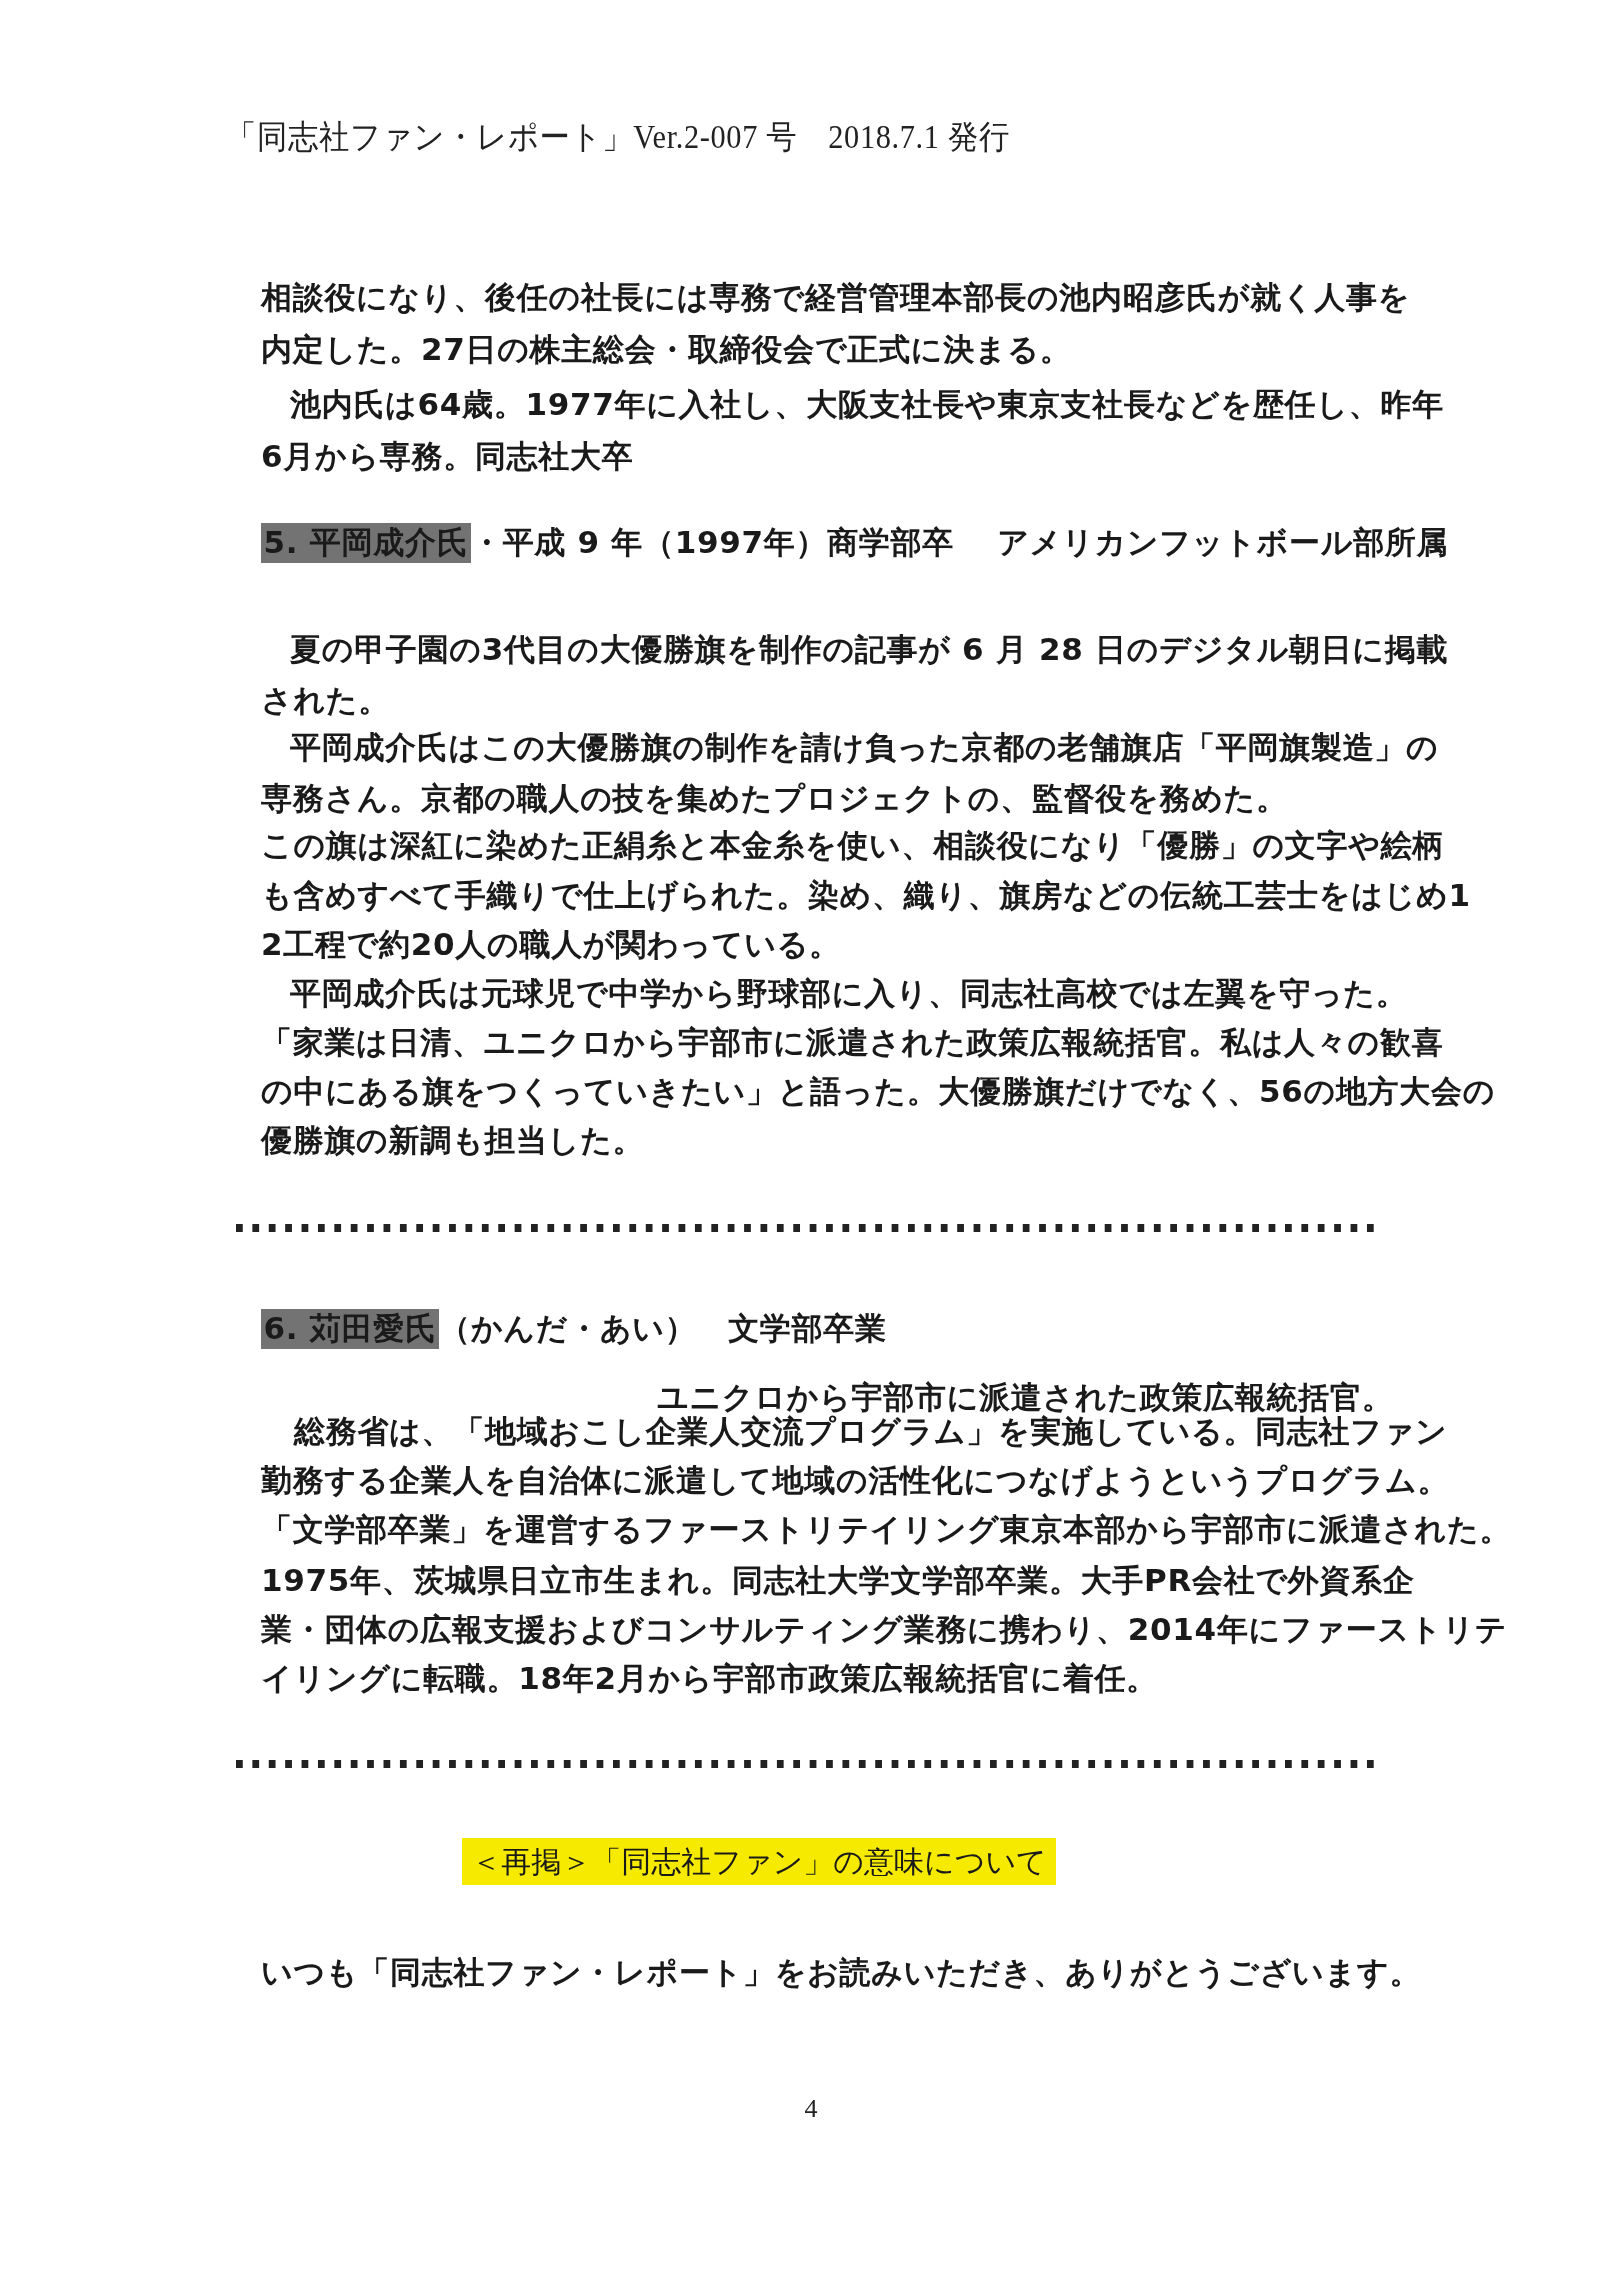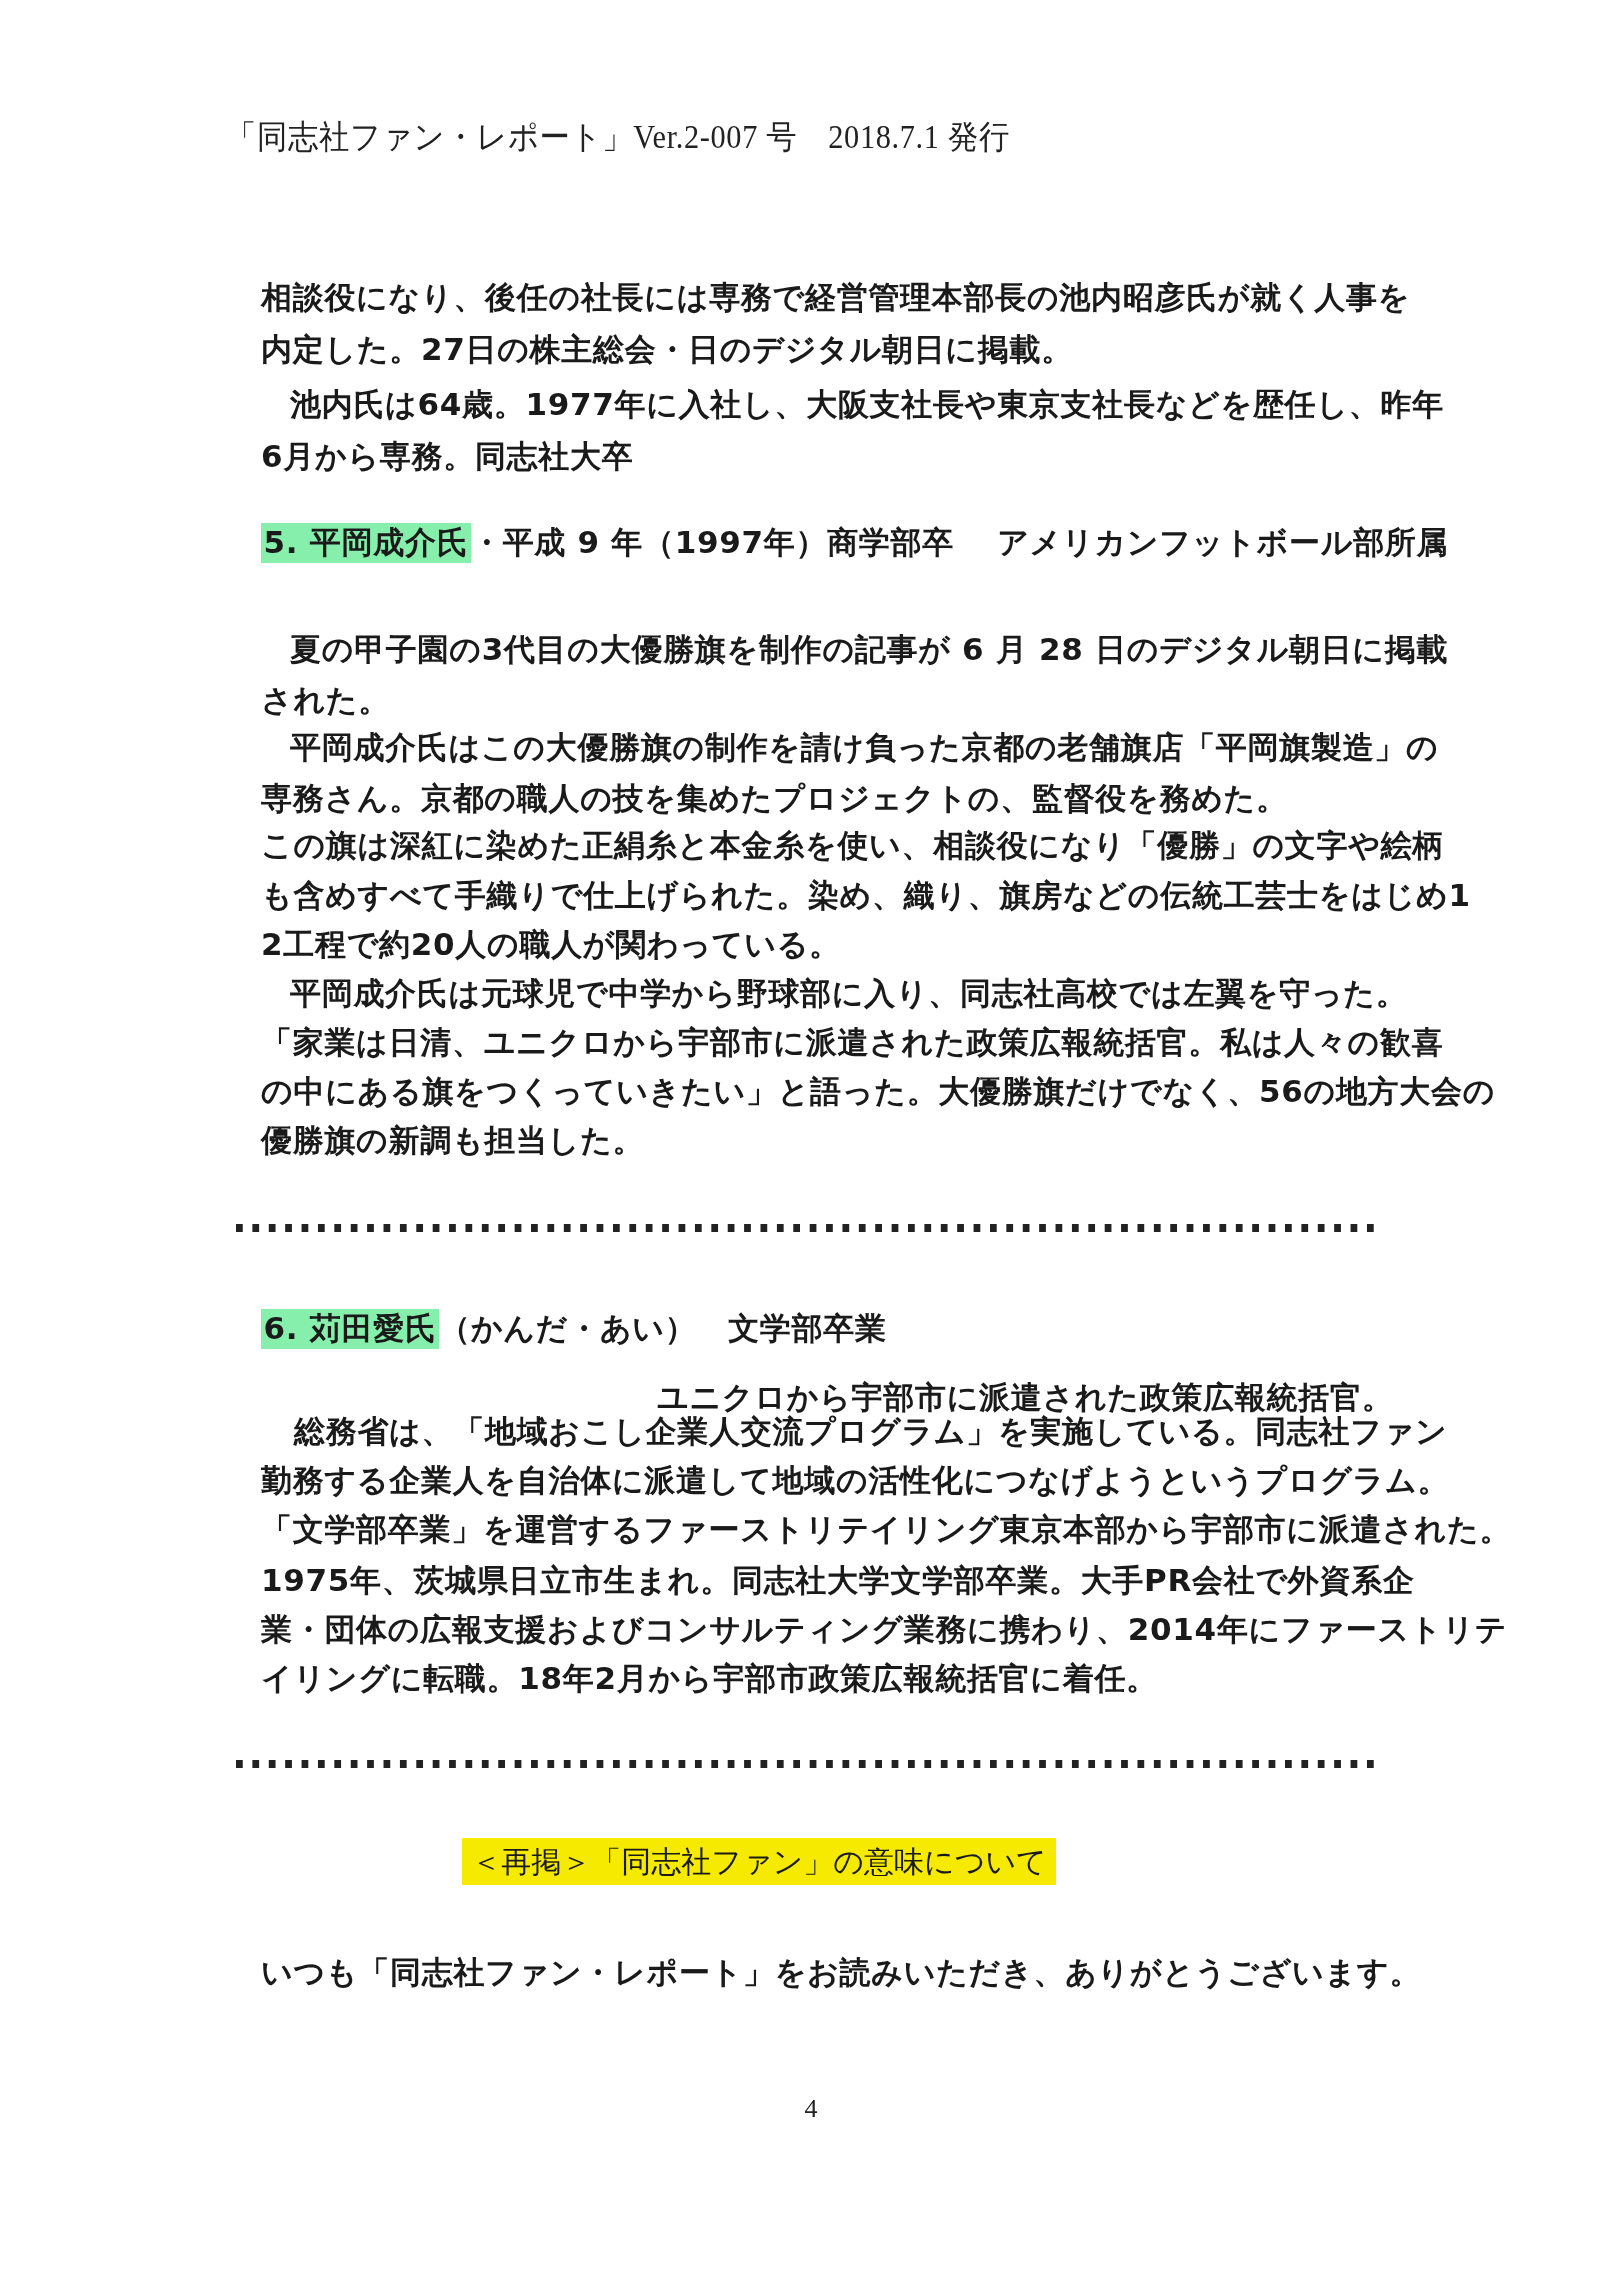--- a/index.html
+++ b/index.html
@@ -19,21 +19,21 @@
     font-family: "DejaVu Sans", "Liberation Sans", sans-serif;
     font-weight: bold;
   }
   .line {
     position: absolute; left: 0;
     font-size: 31px; line-height: 39px; white-space: nowrap;
     letter-spacing: 0.7px;
     margin-left: 25px;
   }
   .indent { padding-left: 29px; }
-  .hl { background: #86efac; padding: 1.3px 2.6px 2.6px 2.6px; }
+  .hl { background: #737373; padding: 1.3px 2.6px 2.6px 2.6px; }
   .dots {
     position: absolute; left: 0; width: 1146px; height: 7.9px;
     background-image: radial-gradient(circle, transparent 0, transparent 0),
                       linear-gradient(to right, #222 0, #222 6.5px, transparent 6.5px);
     background-size: 16.4px 7.9px;
     background-repeat: repeat-x;
   }
   .banner {
     position: absolute; left: 462px; top: 1838px;
     background: #f5ea00; height: 47px; padding: 0 9.2px;
@@ -45,21 +45,21 @@
   }
 </style>
 </head>
 <body>
 
 <div class="header">「同志社ファン・レポート」Ver.2-007 号　2018.7.1 発行</div>
 
 <div class="content">
 
   <div class="line" style="top:278px">相談役になり、後任の社長には専務で経営管理本部長の池内昭彦氏が就く人事を</div>
-  <div class="line" style="top:330px">内定した。27日の株主総会・日のデジタル朝日に掲載。</div>
+  <div class="line" style="top:330px">内定した。27日の株主総会・取締役会で正式に決まる。</div>
   <div class="line indent" style="top:385px">池内氏は64歳。1977年に入社し、大阪支社長や東京支社長などを歴任し、昨年</div>
   <div class="line" style="top:437px">6月から専務。同志社大卒</div>
 
   <div class="line" style="top:523px">
     <span class="hl">5. 平岡成介氏</span><span>・平成 9 年（1997年）商学部卒　 アメリカンフットボール部所属</span>
   </div>
 
   <div class="line indent" style="top:630px">夏の甲子園の3代目の大優勝旗を制作の記事が 6 月 28 日のデジタル朝日に掲載</div>
   <div class="line" style="top:681px">された。</div>
   <div class="line indent" style="top:728px">平岡成介氏はこの大優勝旗の制作を請け負った京都の老舗旗店「平岡旗製造」の</div>

